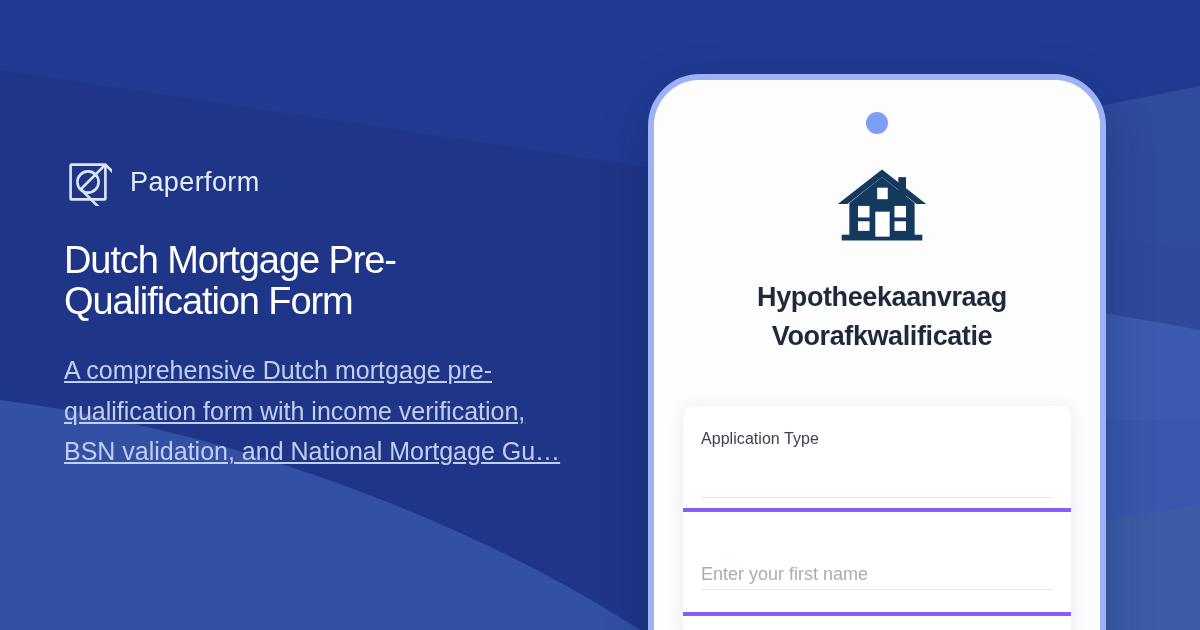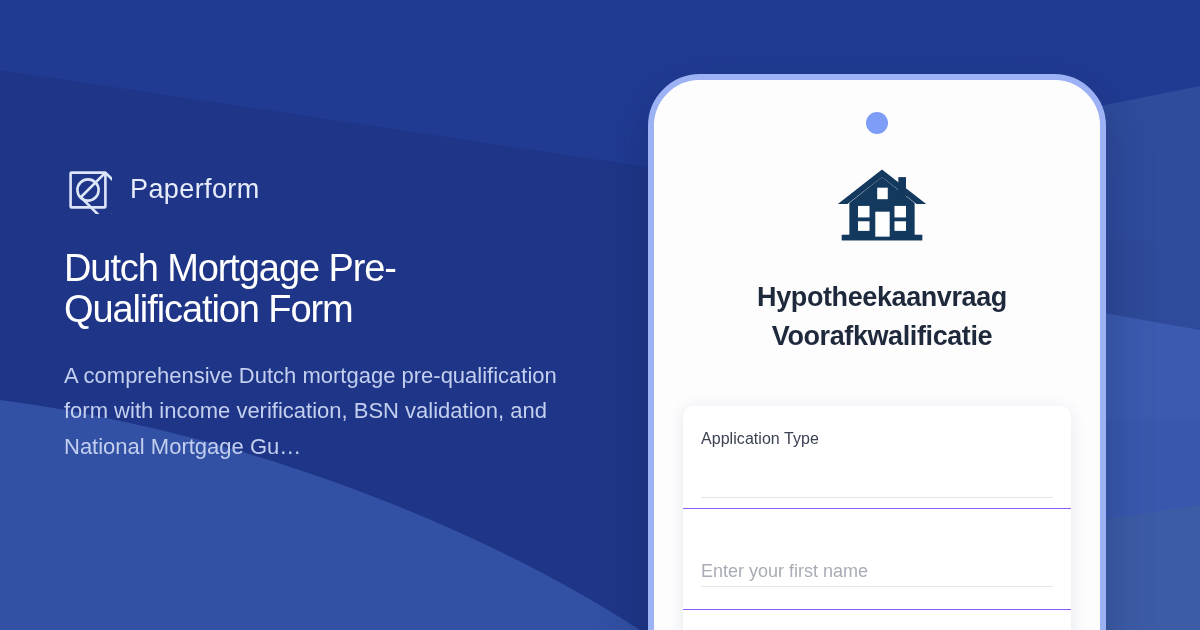--- a/index.html
+++ b/index.html
@@ -43,25 +43,26 @@
     font-size:38px;
     line-height:1.08;
     font-weight:400;
     color:#FFFFFF;
     letter-spacing:-1.1px;
     max-width:520px;
     margin-bottom:28px;
   }
 
   .subhead {
-    font-size:22px;
+    font-size:25px;
     line-height:1.62;
     color:#C3CFEE;
     max-width:515px;
     font-weight:400;
+    text-decoration:underline;
   }
 
   
   .phone {
     position:absolute;
     left:648px; top:74px;
     width:458px; height:620px;
     border:6px solid #9DB2F5;
     border-radius:52px 52px 0 0;
     background:#FFFFFF;
@@ -108,21 +109,21 @@
     position:absolute;
     left:29px; right:29px;
     top:326px; bottom:0;
     background:#FFFFFF;
     border-radius:10px 10px 0 0;
     box-shadow:0 2px 16px rgba(30,45,95,0.10);
     overflow:hidden;
   }
   .field-block {
     padding:24px 18px 22px 18px;
-    border-bottom:1px solid #8b5cf6;
+    border-bottom:4px solid #8b5cf6;
   }
   .field-block.tall { padding-bottom:10px; }
   .field-label {
     font-size:16px;
     color:#3B4252;
     font-weight:400;
     letter-spacing:0.05px;
   }
   .field-input {
     margin-top:28px;

